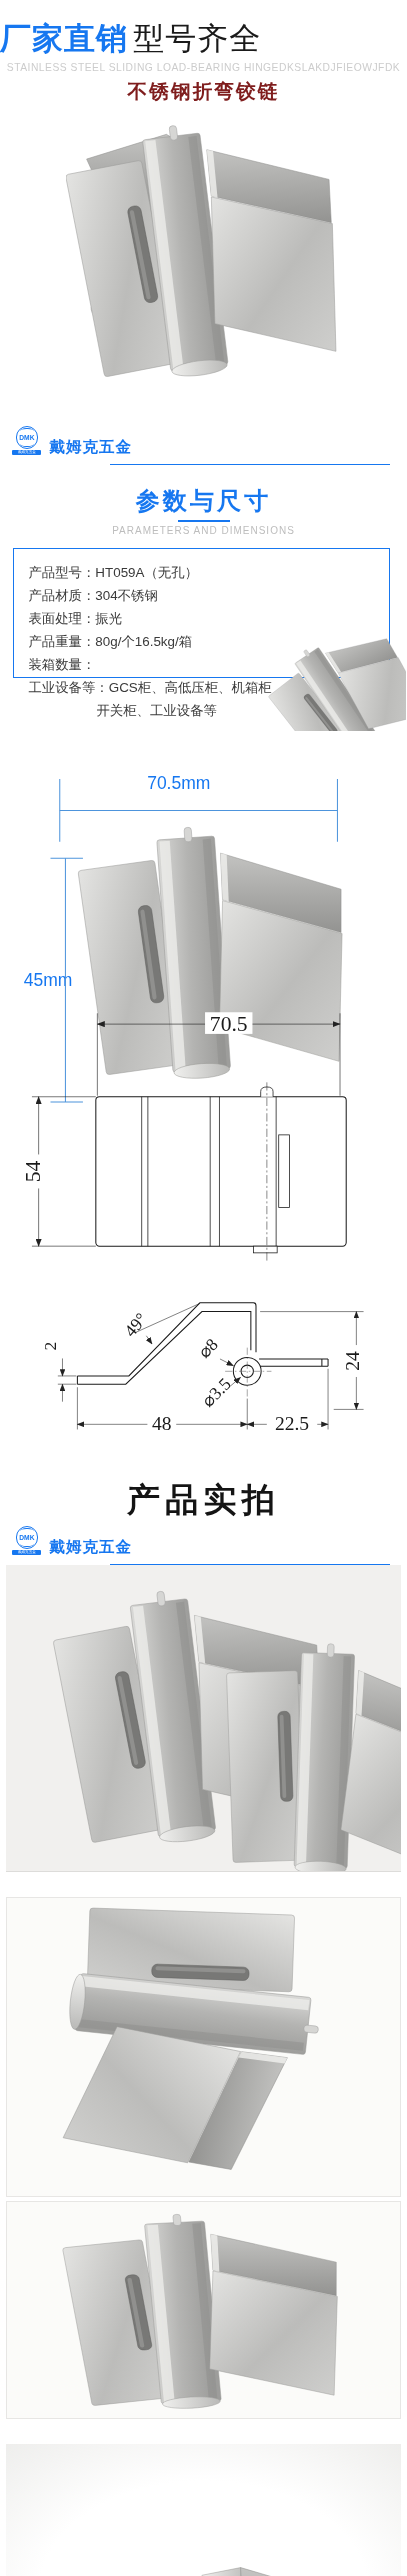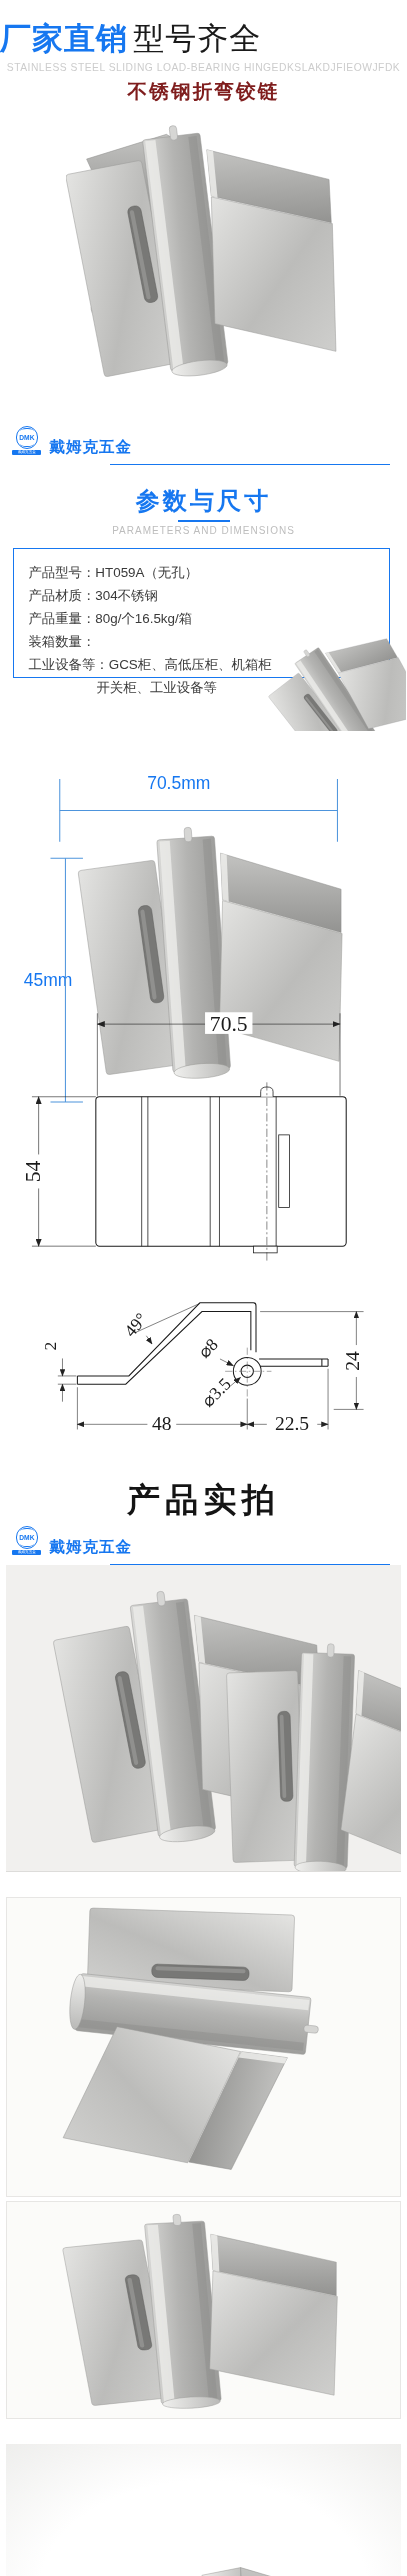--- a/index.html
+++ b/index.html
@@ -148,20 +148,21 @@
 
   <div class="section-head">
     <div class="t">参数与尺寸</div>
     <div class="u"></div>
     <div class="e">PARAMETERS AND DIMENSIONS</div>
   </div>
 
   <div class="params-box">
     <div class="p-row"><span class="lbl">产品型号：</span><span>HT059A（无孔）</span></div>
     <div class="p-row"><span class="lbl">产品材质：</span><span>304不锈钢</span></div>
+    <div class="p-row"><span class="lbl">表面处理：</span><span>振光</span></div>
     <div class="p-row"><span class="lbl">产品重量：</span><span>80g/个16.5kg/箱</span></div>
     <div class="p-row"><span class="lbl">装箱数量：</span><span></span></div>
     <div class="p-row"><span class="lbl">工业设备等：</span><span>GCS柜、高低压柜、机箱柜</span></div>
     <div class="p-row cont"><span>开关柜、工业设备等</span></div>
   </div>
   <div class="params-photo">
     <svg viewBox="0 0 336 280">
         <g transform="translate(50,170) rotate(-30) scale(0.5)">
           <use href="#hingeMain"></use>
         </g>

